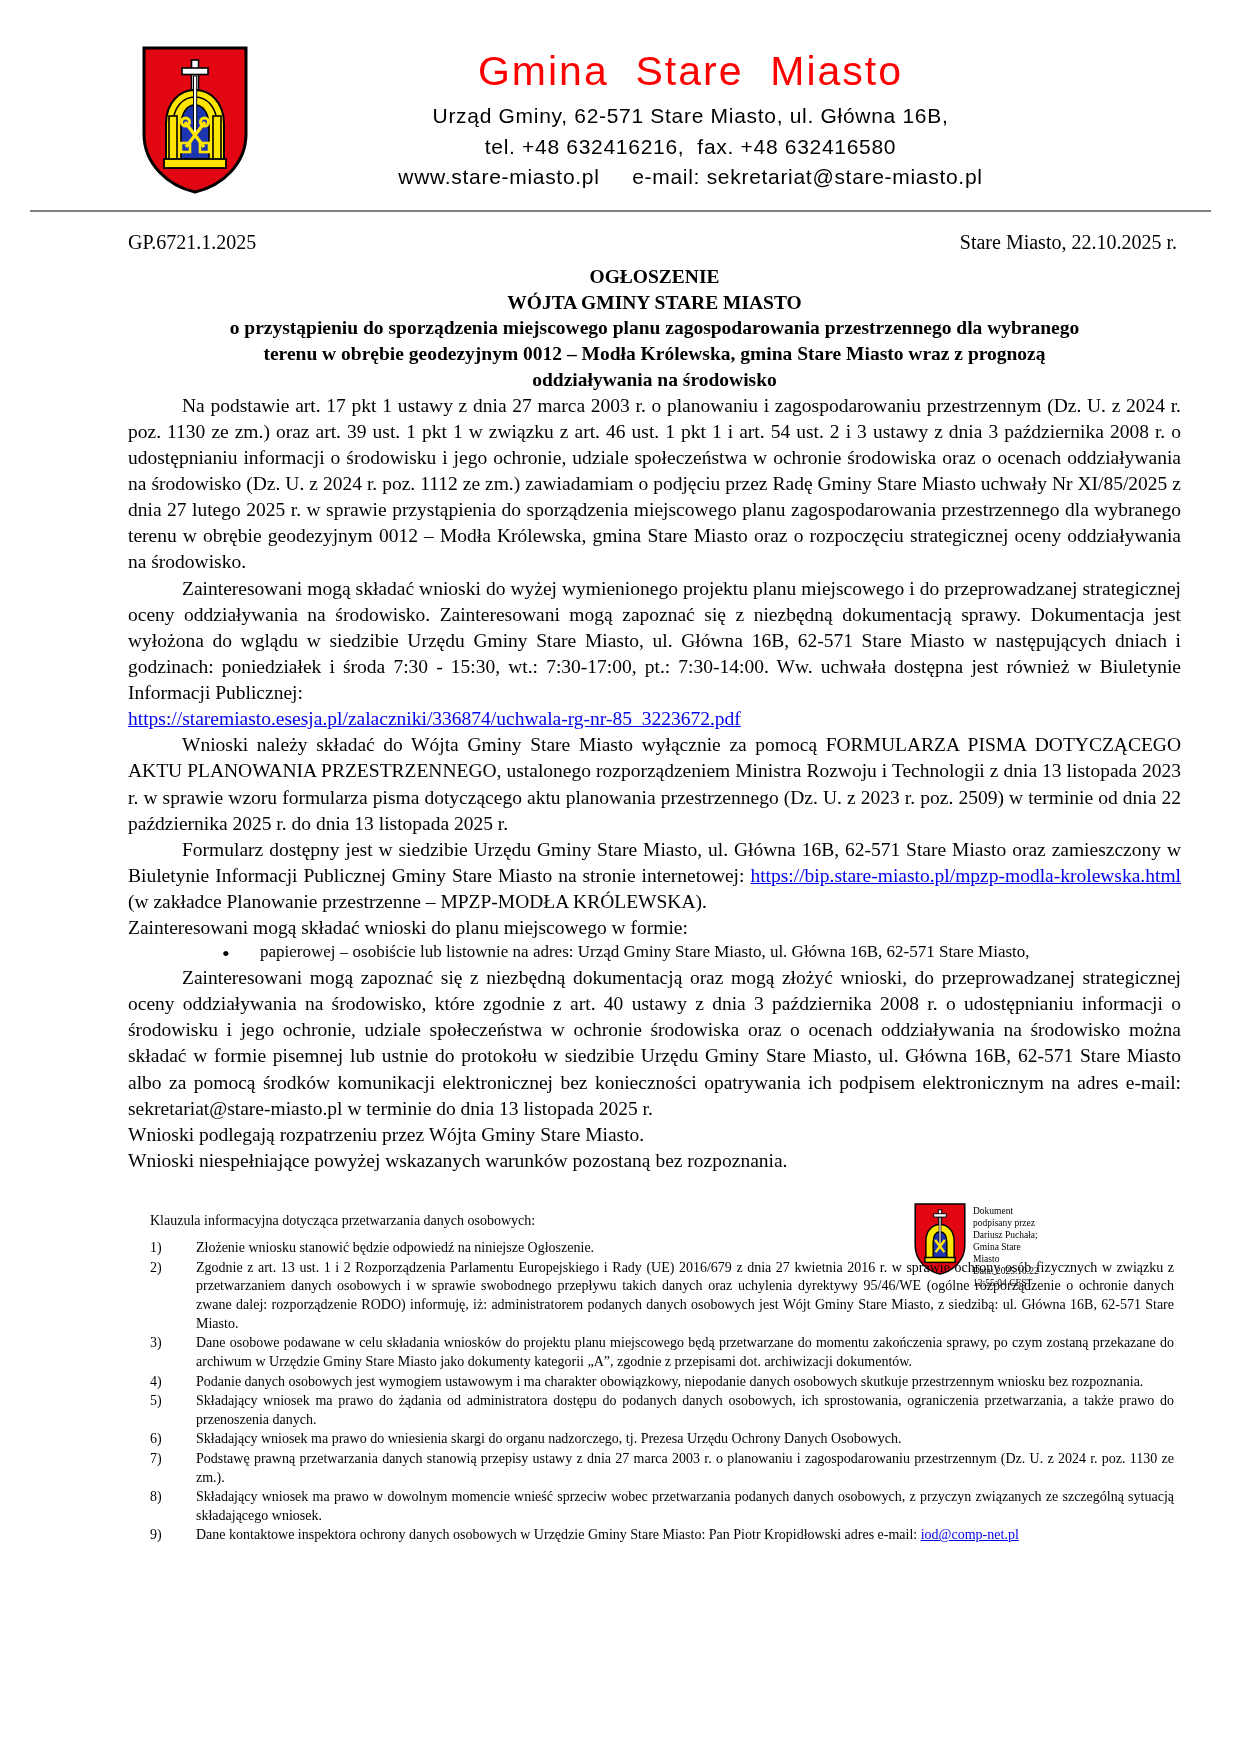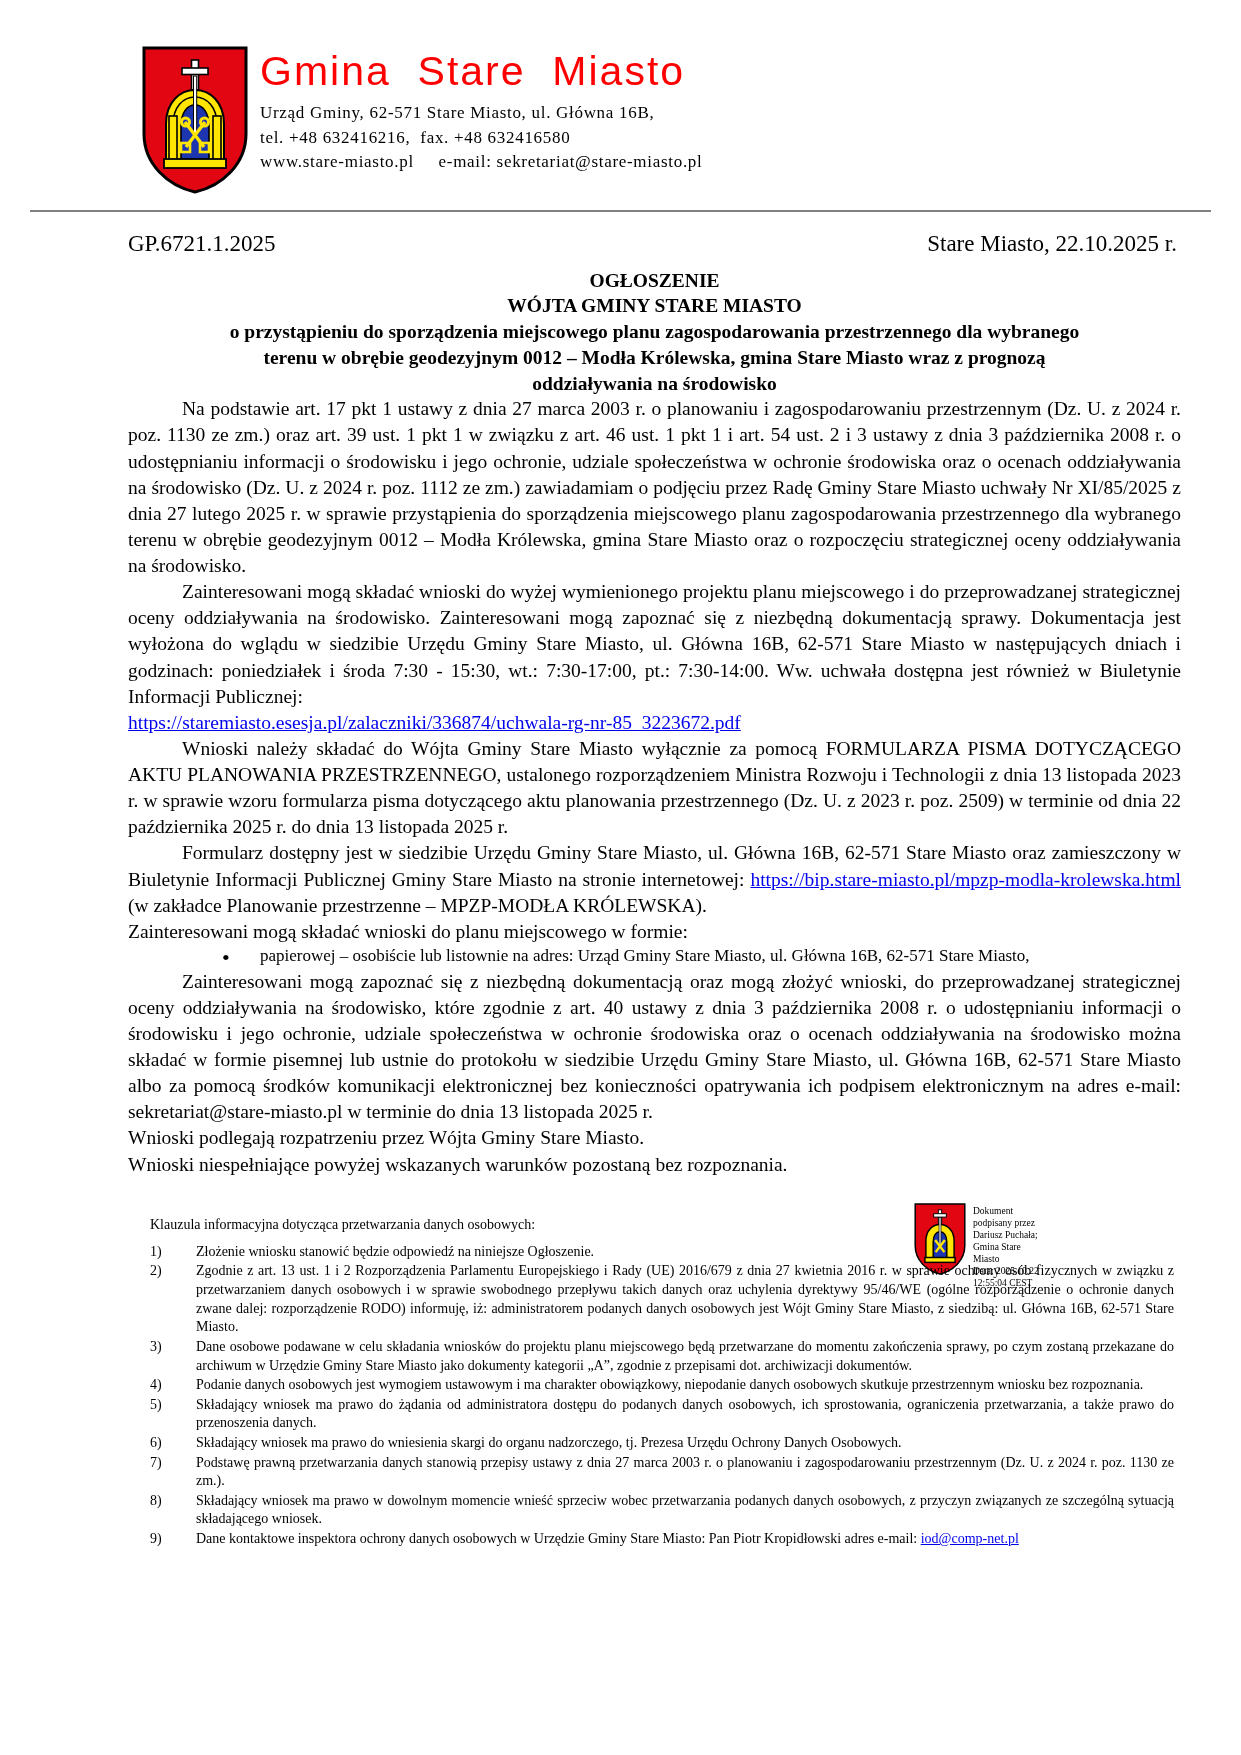--- a/index.html
+++ b/index.html
@@ -30,36 +30,36 @@
   }
   .crest {
     width: 110px;
     flex: 0 0 110px;
     margin-top: 8px;
   }
   .crest svg { display: block; width: 110px; height: 148px; }
 
   .letterhead-text {
     flex: 1 1 auto;
-    text-align: left;
+    text-align: center;
     padding-left: 10px;
   }
   .org-name {
     color: #ff0000;
     font-family: "Liberation Sans", "DejaVu Sans", sans-serif;
     font-size: 41px;
     font-weight: 400;
     letter-spacing: 2px;
     line-height: 1.15;
     margin: 10px 0 6px 0;
     white-space: pre;
   }
   .org-line {
-    font-family: Liberation Serif, serif;
-    font-size: 17px;
+    font-family: Liberation Sans, sans-serif;
+    font-size: 21px;
     letter-spacing: 0.7px;
     line-height: 1.45;
     color: #000;
     white-space: pre;
   }
 
   .rule {
     border: 0;
     border-top: 2px solid #808080;
     margin: 16px 30px 0 30px;
@@ -67,21 +67,21 @@
 
   
   .content {
     padding: 10px 60px 0 128px;
     box-sizing: border-box;
     width: 1241px;
   }
   .meta-row {
     display: flex;
     justify-content: space-between;
-    font-size: 23px;
+    font-size: 20px;
     line-height: 1.2;
     margin: 8px 0 10px 0;
     padding-right: 4px;
   }
   .b   { font-weight: normal; }
   .just {
     text-align: justify;
     font-size: 19.5px;
     line-height: 1.34;
     margin: 0;

